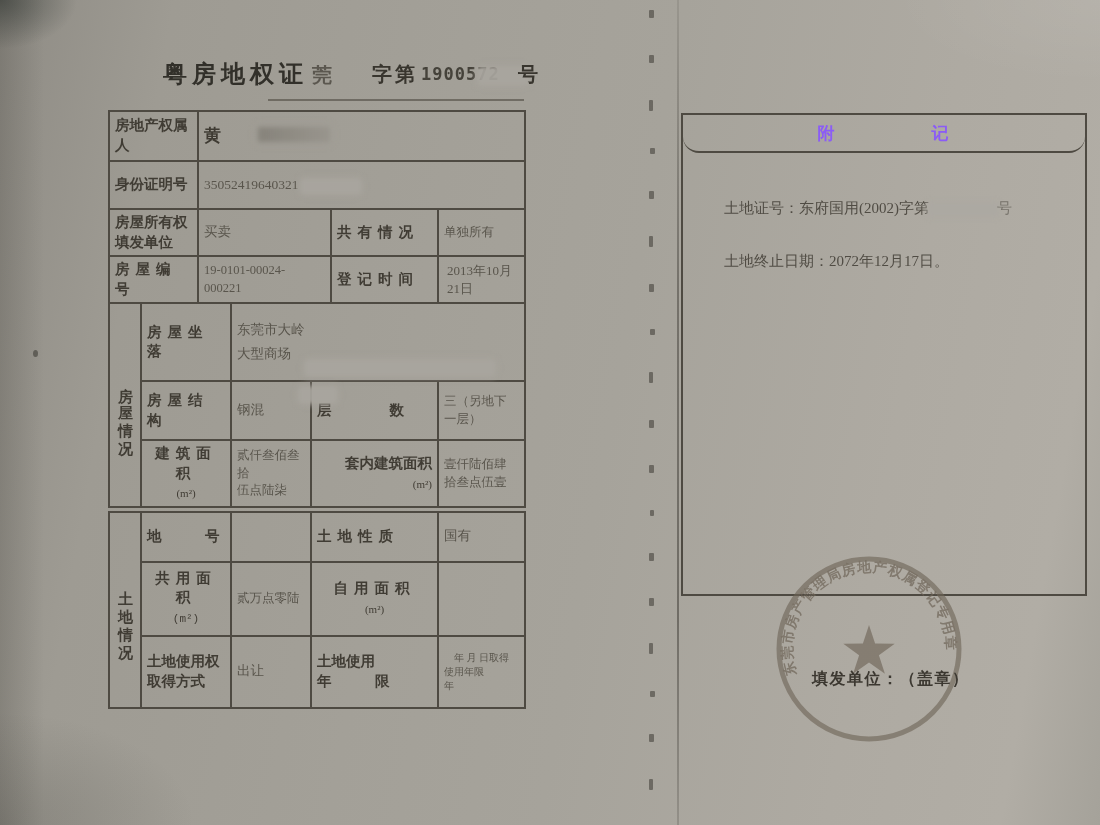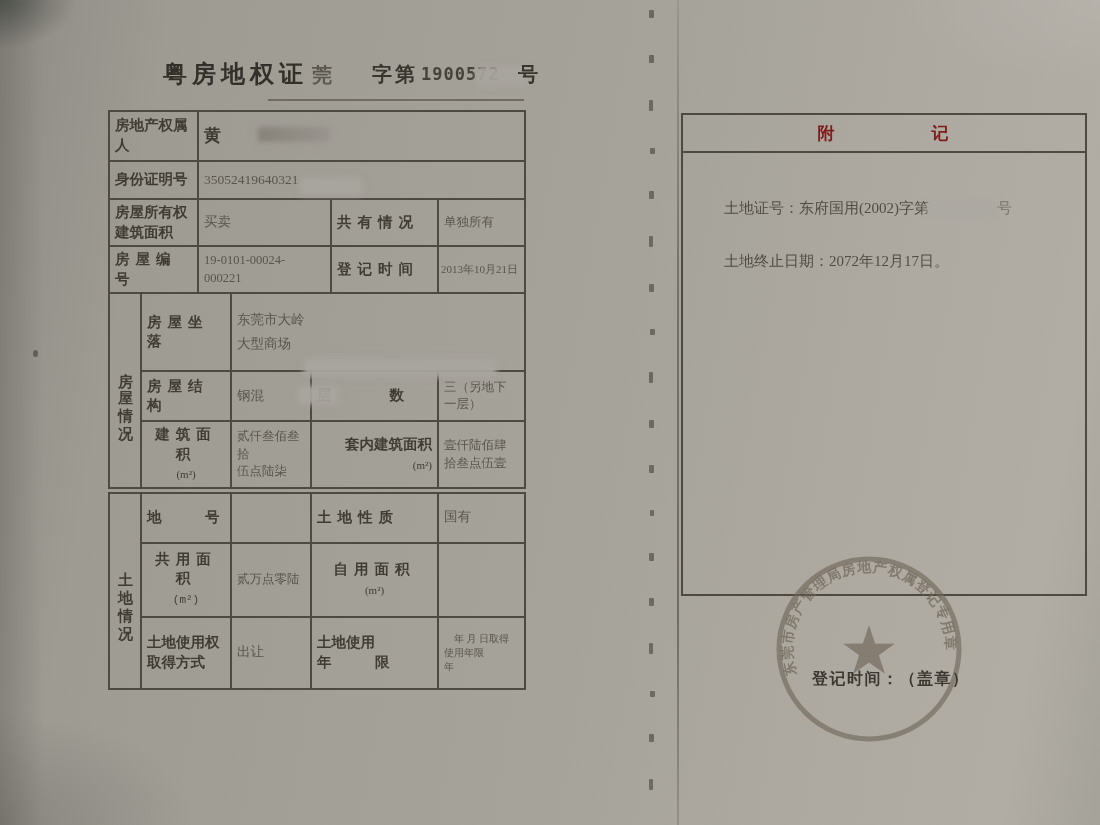--- a/index.html
+++ b/index.html
@@ -46,21 +46,21 @@
   .fold-line{position:absolute;left:677px;top:0;width:2px;height:825px;pointer-events:none;
     background:linear-gradient(180deg,rgba(55,52,46,.12) 0%,rgba(55,52,46,.45) 35%,rgba(55,52,46,.5) 75%,rgba(55,52,46,.2) 100%);}
   .fold-marks{position:absolute;left:647px;top:10px;width:8px;display:flex;flex-direction:column;gap:37px;align-items:center;}
   .fold-marks i{display:block;width:5px;height:8px;background:#3d3a34;opacity:.55;border-radius:1px;filter:blur(.4px);}
   .fold-marks i:nth-child(3n){height:11px;width:4px;}
   .fold-marks i:nth-child(4n){height:6px;margin-left:2px;}
   .speck{position:absolute;left:33px;top:350px;width:5px;height:7px;background:rgba(45,43,38,.5);border-radius:50%;filter:blur(.5px);}
   
   .remarks{position:absolute;left:681px;top:113px;width:402px;height:479px;border:2px solid #4e4a42;}
   .remarks-hd{height:36px;border-bottom:2px solid #4e4a42;display:flex;align-items:center;justify-content:center;
-    font-size:17px;font-weight:bold;color:#7f1d1d;white-space:pre-wrap;letter-spacing:2px;}
+    font-size:17px;font-weight:bold;color:#8b5cf6;white-space:pre-wrap;letter-spacing:2px;border-radius:16px;}
   .remarks-bd{padding:16px 26px;font-size:15px;color:#504c44;line-height:1.75;white-space:pre-wrap;}
   
   .seal{position:absolute;left:770px;top:550px;width:198px;height:198px;opacity:.82;filter:blur(.4px);}
   .issuer{position:absolute;left:812px;top:669px;font-size:16px;font-weight:bold;color:#3c3831;letter-spacing:1.5px;}
 </style>
 </head>
 <body>
 
 <div class="shade"></div>
 
@@ -79,56 +79,56 @@
         <col style="width:89px">
         <col style="width:133px">
         <col style="width:107px">
         <col style="width:87px">
       </colgroup>
     <tbody>
         <tr style="height:50px">
       <td class="lbl">房地产权属人</td>
       <td class="val" colspan="3" style="font-size:17px;font-weight:bold;color:#3f3b33;">黄</td>
     </tr>
-    <tr style="height:38px">
+    <tr style="height:48px">
       <td class="lbl">身份证明号</td>
       <td class="val" colspan="3">35052419640321</td>
     </tr>
     <tr style="height:45px">
       <td class="lbl">房屋所有权
-建筑面积</td>
+填发单位</td>
       <td class="val">买卖</td>
       <td class="lbl sp">共有情况</td>
       <td class="val vsm">单独所有</td>
     </tr>
     <tr style="height:44px">
       <td class="lbl sp">房屋编号</td>
       <td class="val vsm">19-0101-00024-
 000221</td>
       <td class="lbl sp">登记时间</td>
-      <td class="val" style="font-size:11px;padding:3px 2px;">2013年10月21日</td>
+      <td class="val" style="font-size:13px;padding:3px 8px;">2013年10月21日</td>
     </tr>
   </tbody>
     </table>
 
   <table class="t2">
     <colgroup>
         <col style="width:32px">
         <col style="width:90px">
         <col style="width:80px">
         <col style="width:127px">
         <col style="width:87px">
       </colgroup>
     <tbody>
         <tr style="height:78px">
       <td class="vert" rowspan="3">房屋情况</td>
       <td class="lbl sp">房屋坐落</td>
       <td class="val" colspan="3" style="line-height:1.8;"><span>东莞市大岭</span><br><span>大型商场</span></td>
     </tr>
-    <tr style="height:50px">
+    <tr style="height:59px">
       <td class="lbl sp">房屋结构</td>
       <td class="val">钢混</td>
       <td class="lbl">层　　　　数</td>
       <td class="val vsm">三（另地下
 一层）</td>
     </tr>
     <tr style="height:62px">
       <td class="lbl" style="text-align:center;"><span class="sp">建筑面积</span><br><span class="sub">(m²)</span></td>
       <td class="val vsm">贰仟叁佰叁拾
 伍点陆柒</td>
@@ -211,13 +211,13 @@
 </div>
 
 <svg class="seal" viewBox="0 0 198 198">
   <circle cx="99" cy="99" r="90" fill="none" stroke="#6e6457" stroke-width="5" opacity=".75"></circle>
   <path id="sealArc" d="M 27,126 A 77,77 0 1 1 171,126" fill="none"></path>
   <text font-size="14" font-weight="bold" fill="#6e6457" opacity=".85" letter-spacing="1">
     <textPath href="#sealArc" startOffset="2">东莞市房产管理局房地产权属登记专用章</textPath>
   </text>
   <path d="M0,-27 L6.1,-8.4 L25.7,-8.3 L9.9,3.2 L15.9,21.8 L0,10.4 L-15.9,21.8 L-9.9,3.2 L-25.7,-8.3 L-6.1,-8.4 Z" transform="translate(99,102)" fill="#6e6457" opacity=".78"></path>
 </svg>
-<div class="issuer">登记时间：（盖章）</div>
+<div class="issuer">填发单位：（盖章）</div>
 
 </body></html>

